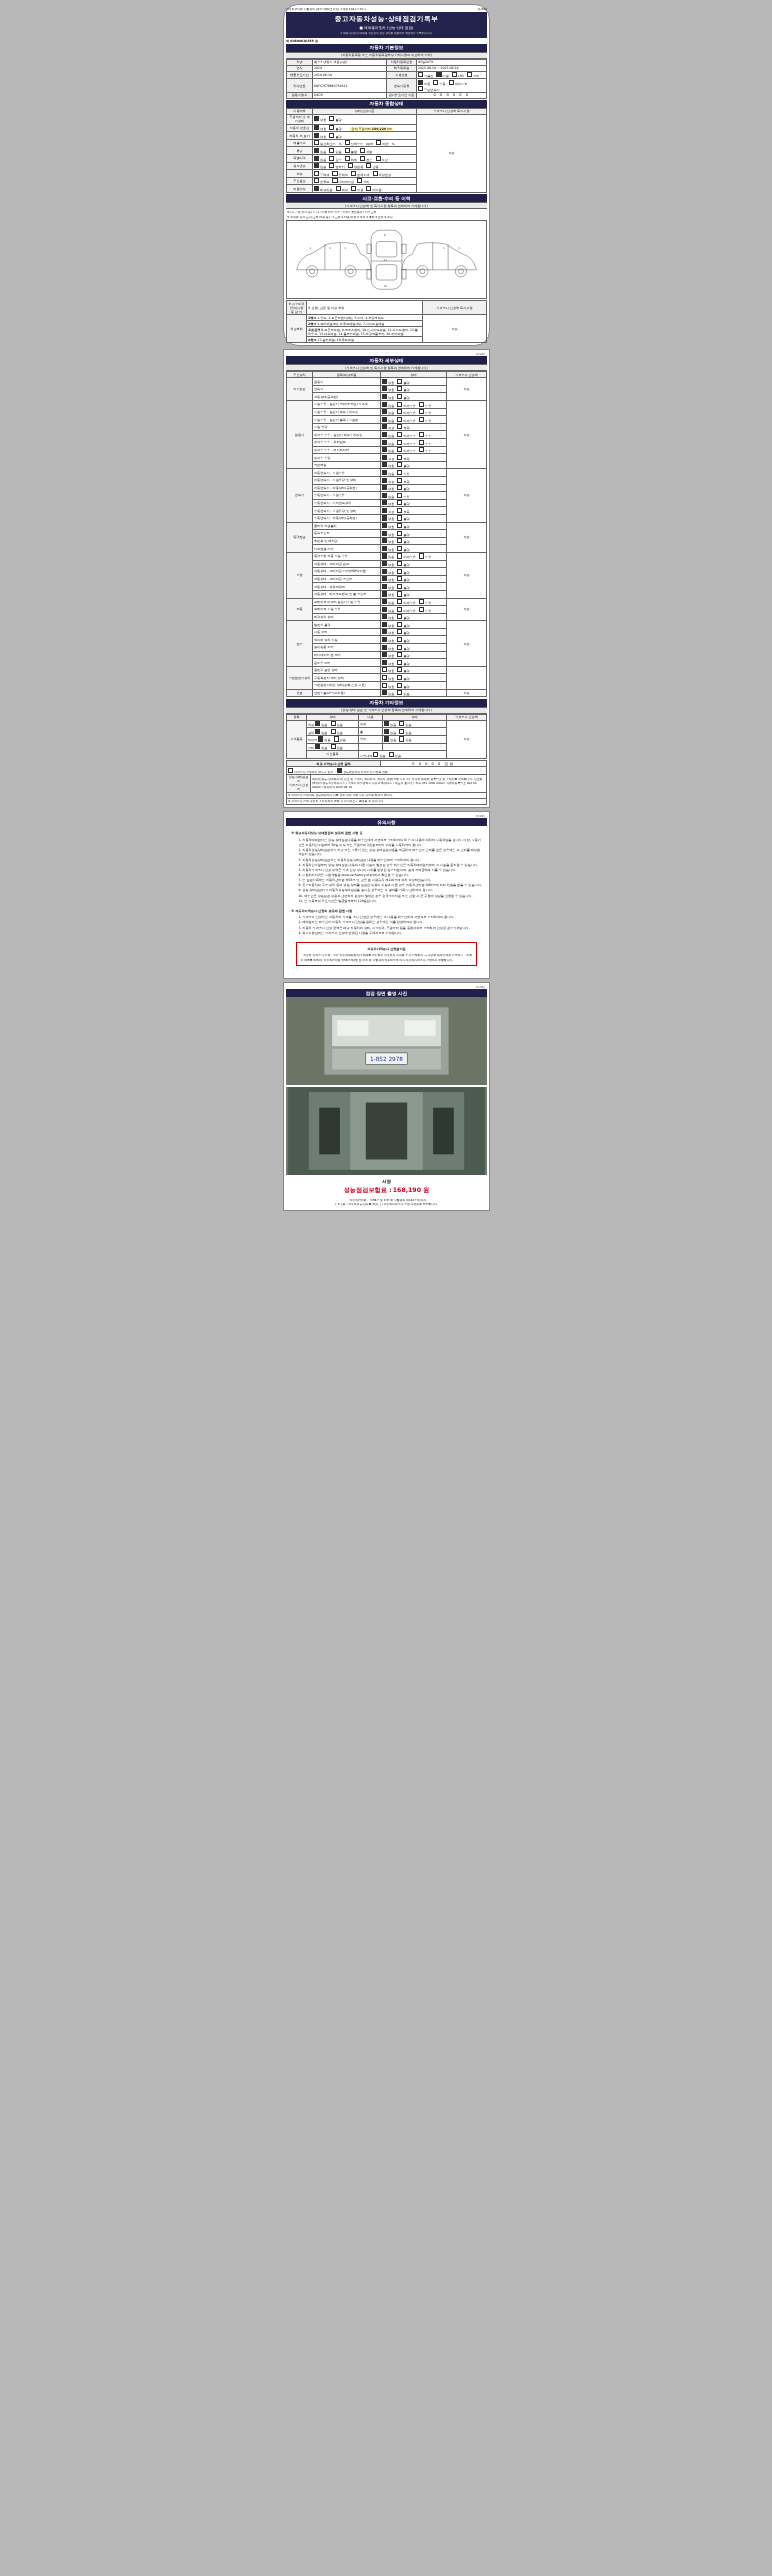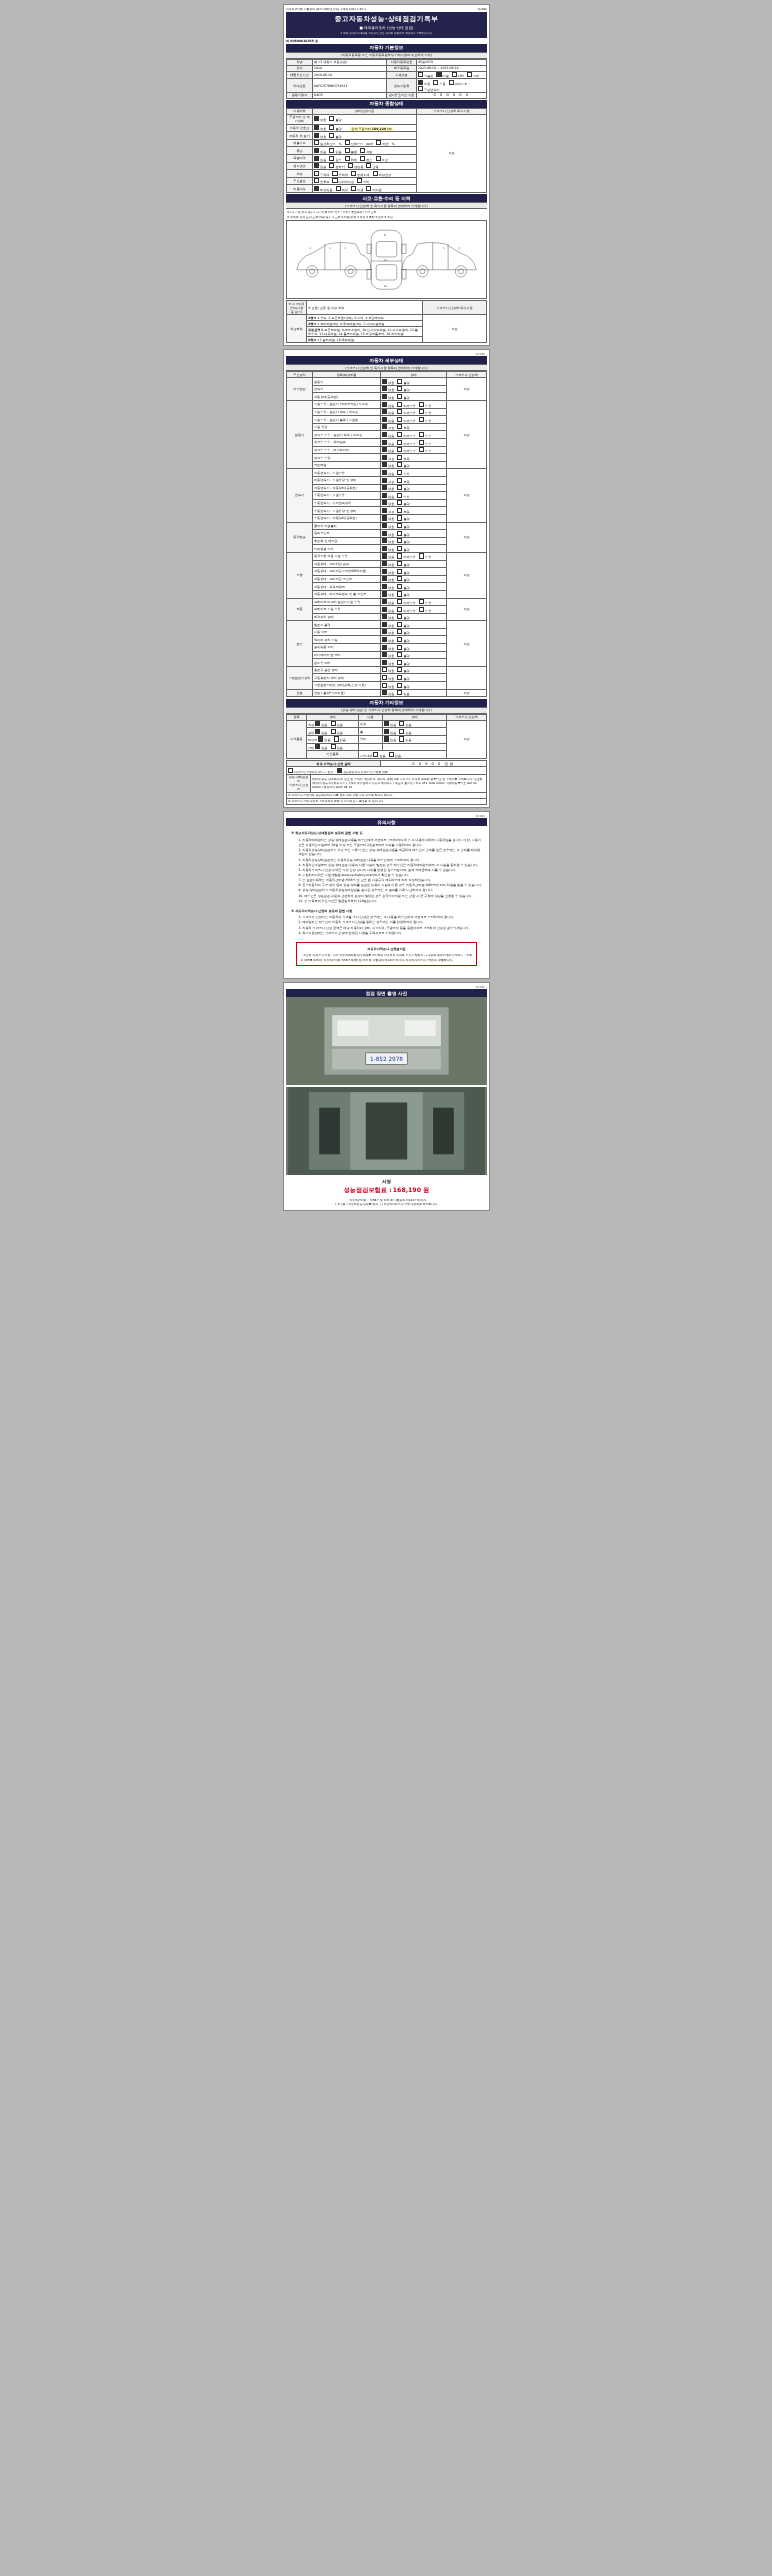--- a/index.html
+++ b/index.html
@@ -32,21 +32,21 @@
   .rowlabel{background:#f5f5f5;text-align:center;font-size:3.1px;}
   .framebox{border:0.5px solid #333;padding:2.1px;}
   .redborder{border:0.5px solid #cc0000;}
   li{margin-bottom:0.5px;}
 </style>
 </head>
 <body>
 
 <div class="page">
 
-<div class="sheet" style="width:201px;margin:4.1px auto 3.1px auto;padding:2.1px;">
+<div class="sheet" style="width:201px;margin:4.1px auto 3.1px auto;padding:2.1px;border-radius:15px;">
   <div style="display:flex;justify-content:space-between;align-items:center;">
     <div class="tiny">자동차관리법 시행규칙 [별지 제82호서식] &lt;개정 2021.7.15.&gt;</div>
     <div class="tiny">(1/4쪽)</div>
   </div>
 
   <div style="background:#23234d;color:#fff;padding:3.1px 0;text-align:center;margin-top:1px;">
     <div class="lg b" style="font-size:6.7px;letter-spacing:0.5px;">중고자동차성능·상태점검기록부</div>
     <div style="font-size:3.6px;margin-top:1.5px;">■ 매매용자동차 (성능·상태 점검)</div>
     <div style="font-size:2.6px;margin-top:1px;color:#ddd;">※ 매매사업자가 매매용 자동차의 성능·상태를 점검하여 작성하는 기록부입니다.</div>
   </div>

